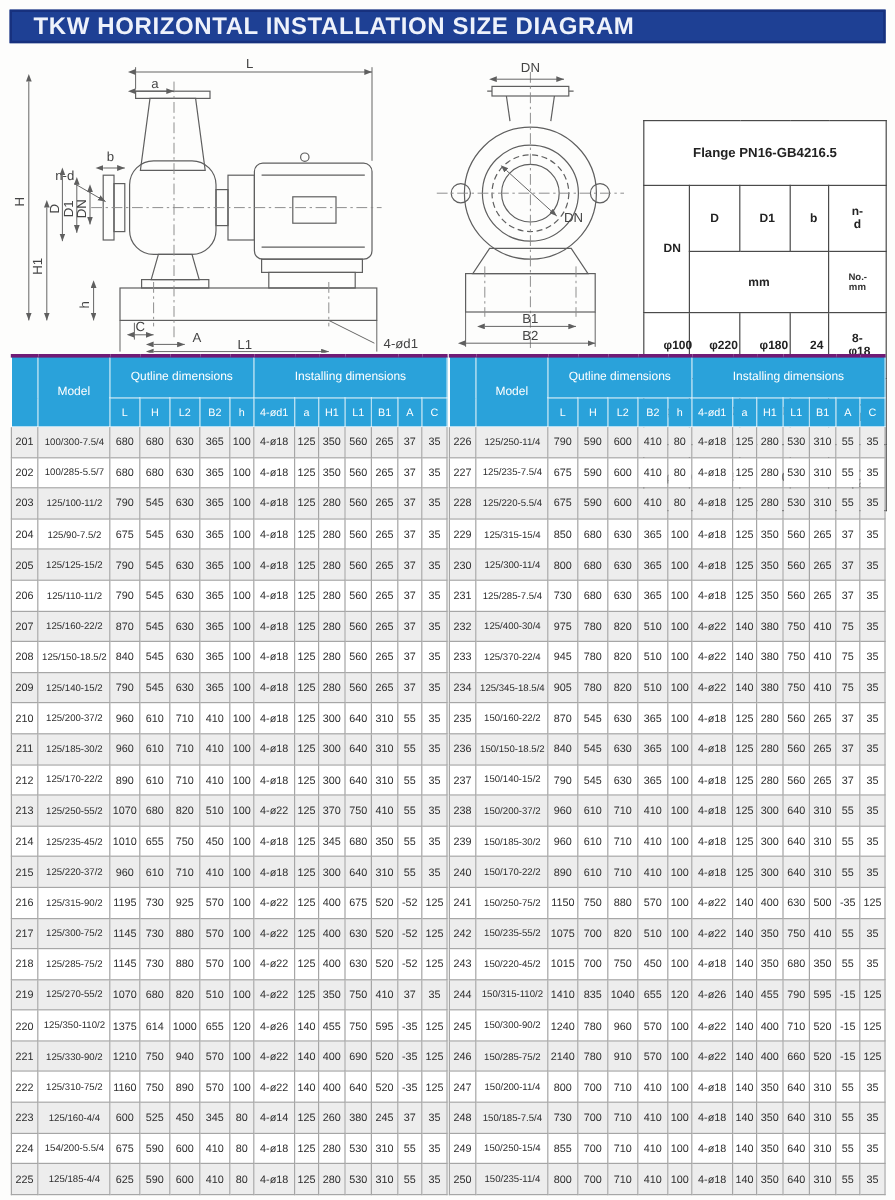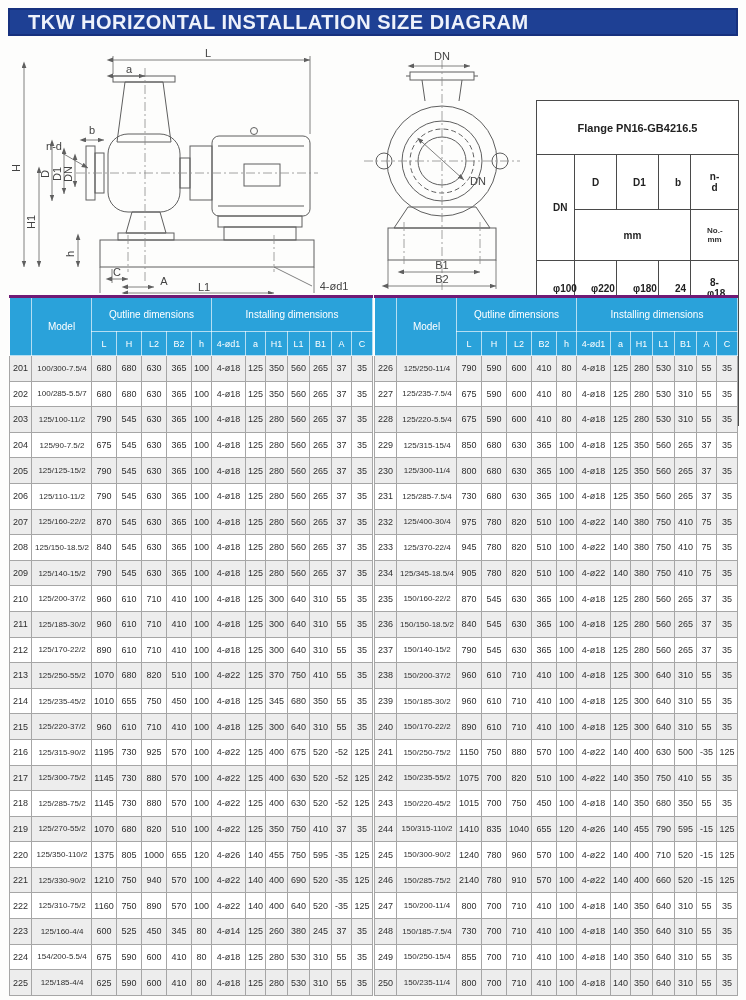--- a/index.html
+++ b/index.html
@@ -583,21 +583,21 @@
           <td>350</td>
           <td>750</td>
           <td>410</td>
           <td>37</td>
           <td>35</td>
         </tr>
         <tr>
           <td>220</td>
           <td>125/350-110/2</td>
           <td>1375</td>
-          <td>805</td>
+          <td>614</td>
           <td>1000</td>
           <td>655</td>
           <td>120</td>
           <td>4-ø26</td>
           <td>140</td>
           <td>455</td>
           <td>750</td>
           <td>595</td>
           <td>-35</td>
           <td>125</td>

